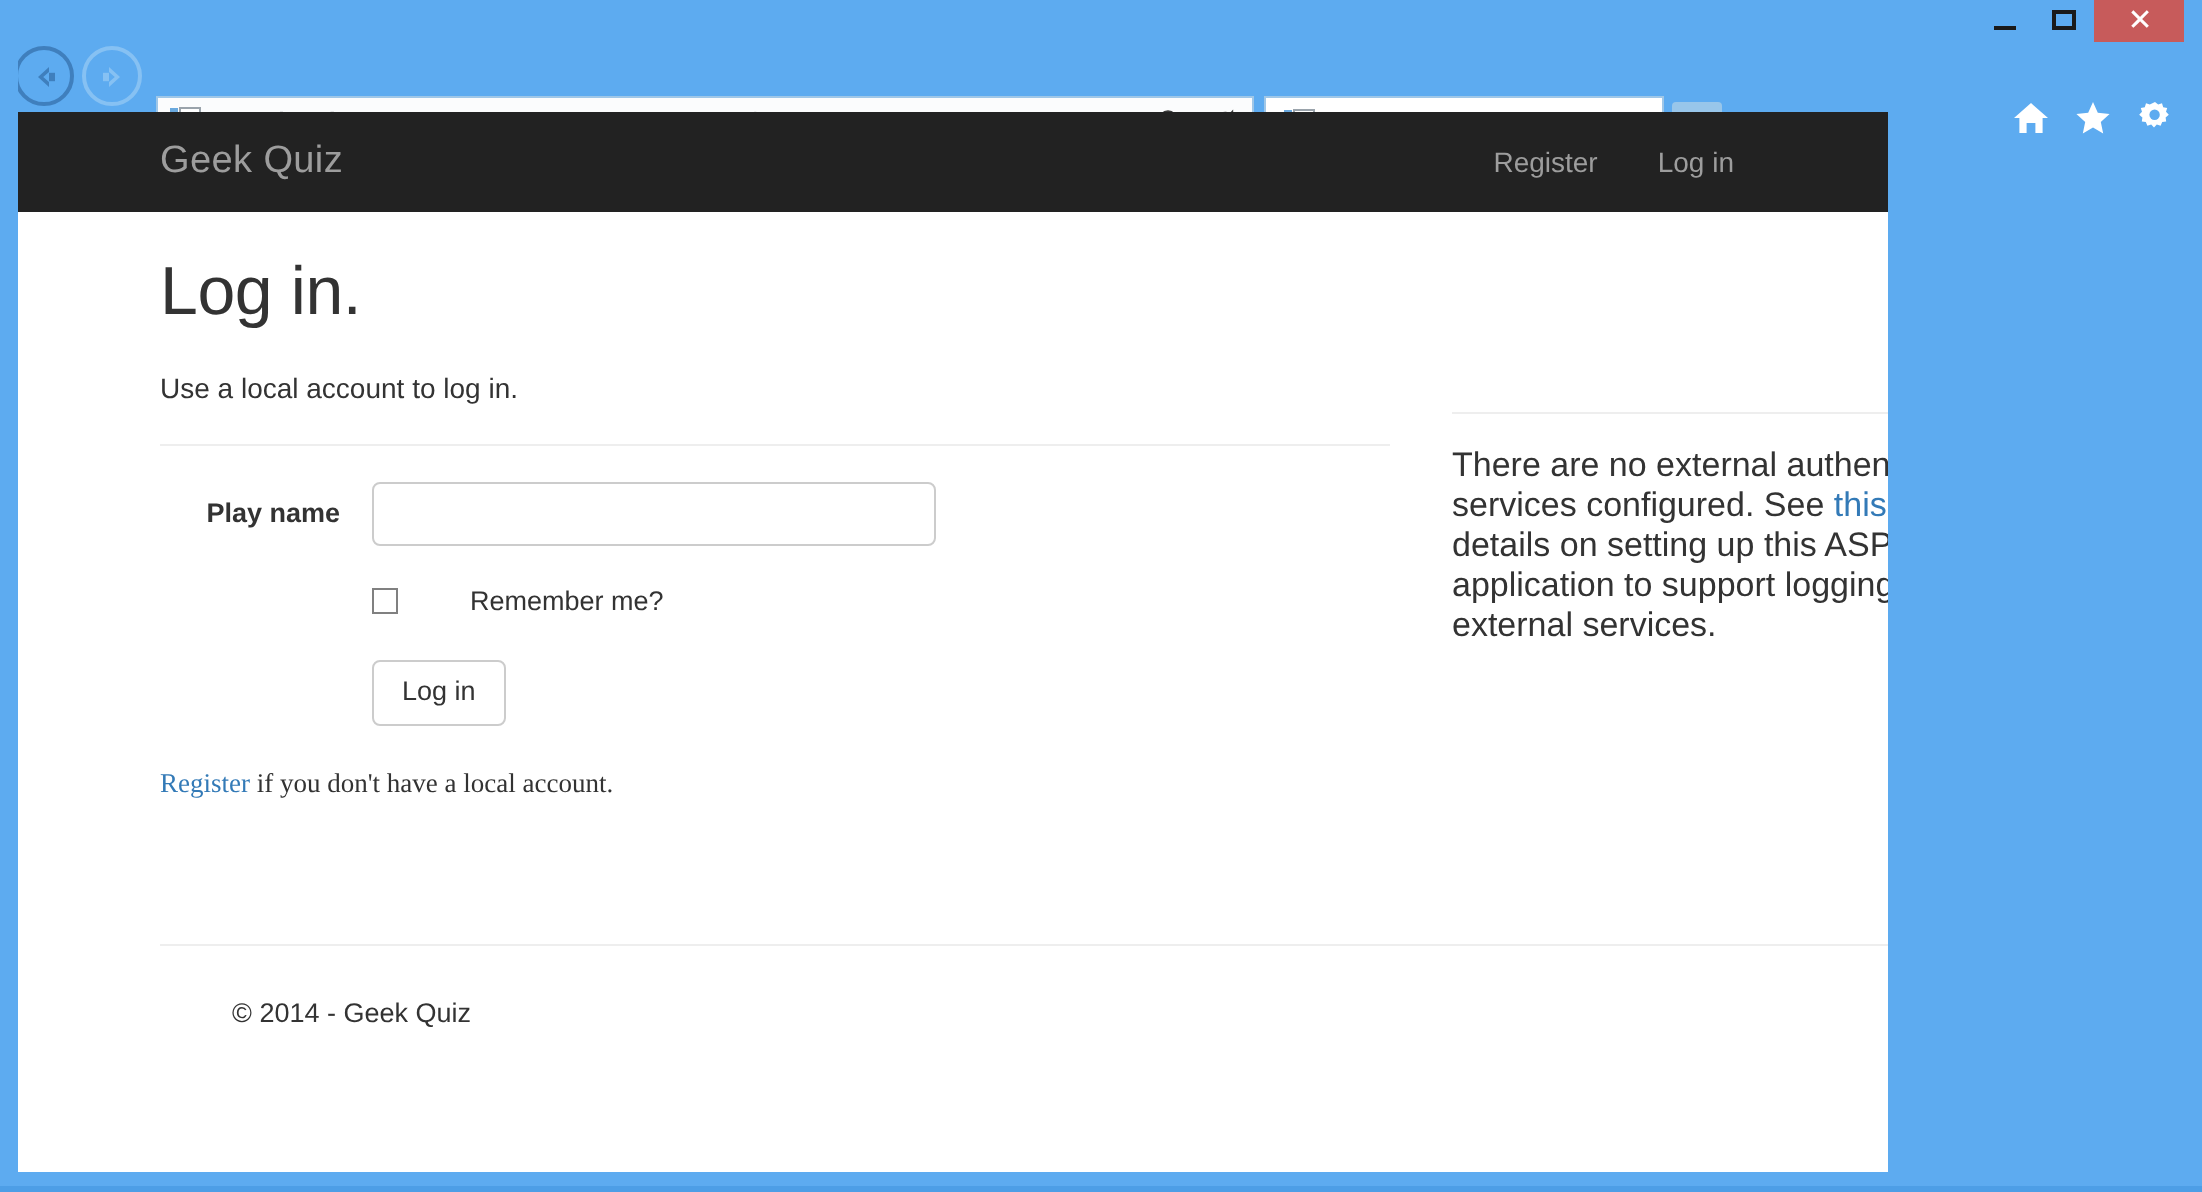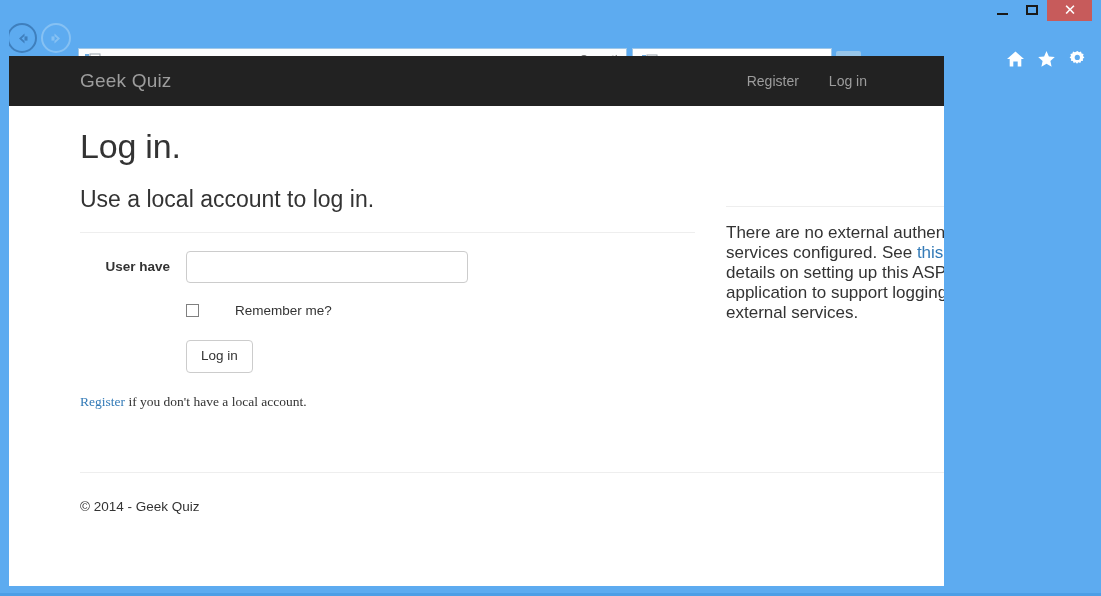--- a/index.html
+++ b/index.html
@@ -279,21 +279,21 @@
     width: 615px;
     flex: 0 0 615px;
   }
   .col-gap { flex: 0 0 31px; }
   .col-right {
     width: 295px;
     flex: 0 0 295px;
   }
   h4.section-title {
     margin: 0;
-    font-size: 23px;
+    font-size: 14px;
     font-weight: normal;
     color: #333333;
     line-height: 1.1;
   }
   hr.rule {
     border: none;
     border-top: 1px solid #eeeeee;
     margin: 19px 0 0 0;
     height: 0;
   }
@@ -385,20 +385,21 @@
   .footer-rule {
     border: none;
     border-top: 1px solid #eeeeee;
     margin: 0;
     height: 0;
   }
   .footer-text {
     margin-top: 26px;
     font-size: 13.5px;
     color: #333333;
+    margin-left: 36px;
   }
   .footer-wrap {
     position: absolute;
     left: 71px;
     top: 416px;
     width: 950px;
   }
 </style>
 </head>
 <body>
@@ -513,21 +514,21 @@
       <h1 class="page-title">Log in.</h1>
 
       <div class="columns">
 
         <div class="col-left">
           <h4 class="section-title">Use a local account to log in.</h4>
           <hr class="rule">
 
           <div class="form">
             <div class="form-row">
-              <label class="form-label">User have</label>
+              <label class="form-label">Play name</label>
               <input class="form-input" type="text" value="" style="">
             </div>
 
             <div class="checkbox-row form-offset">
               <span class="cb"></span>
               <span class="cb-label">Remember me?</span>
             </div>
 
             <div class="form-offset">
               <span class="btn">Log in</span>

